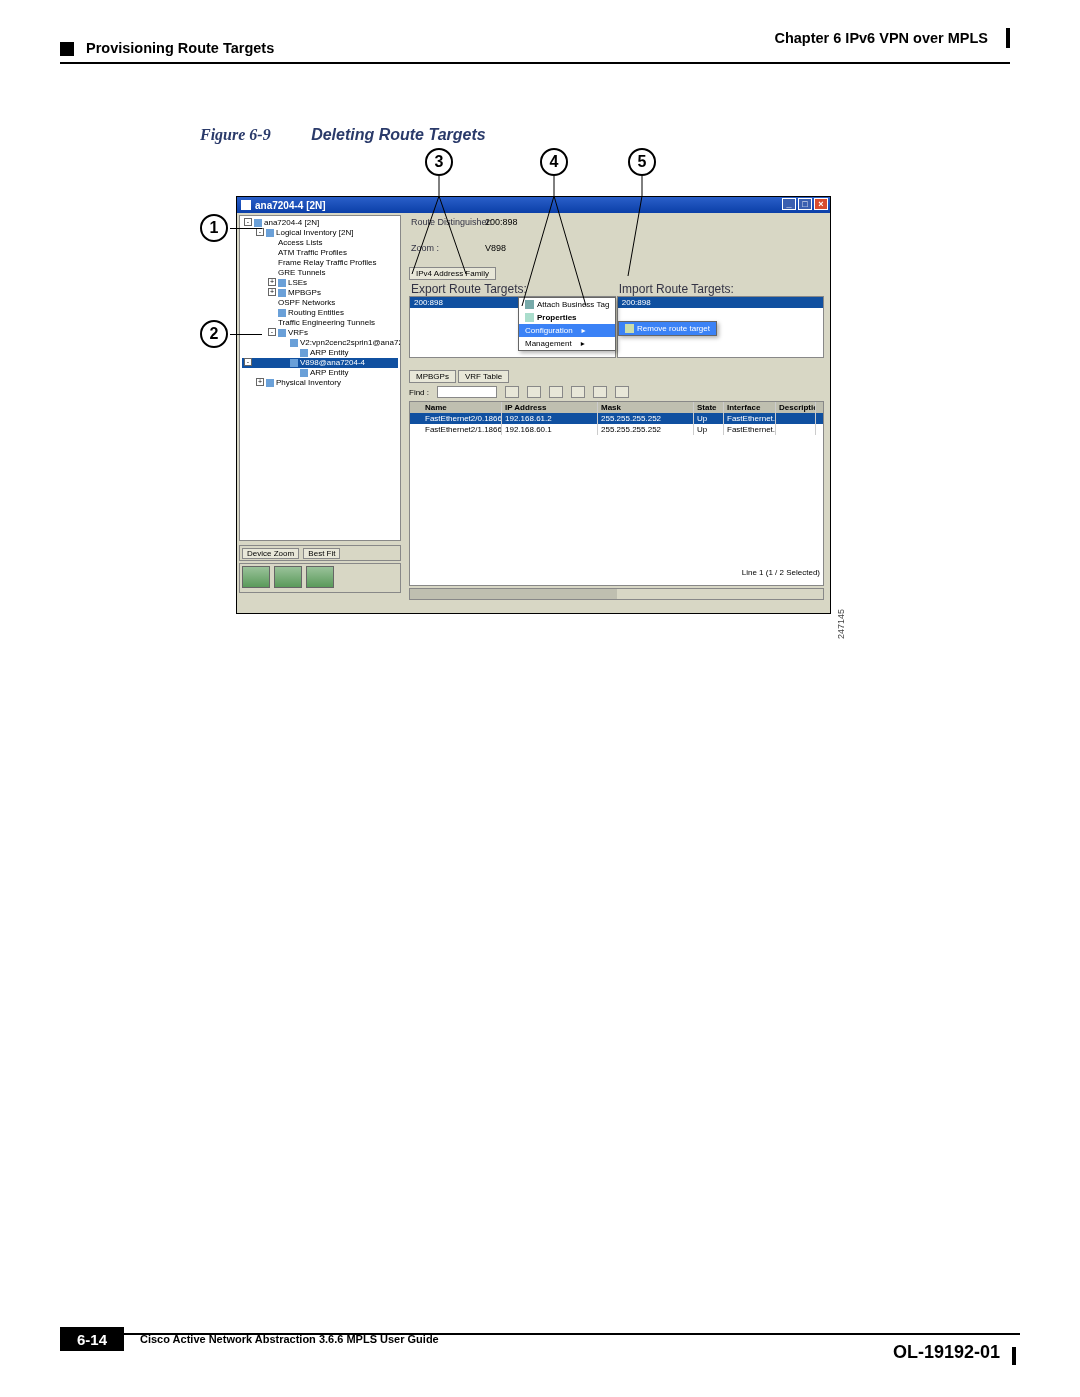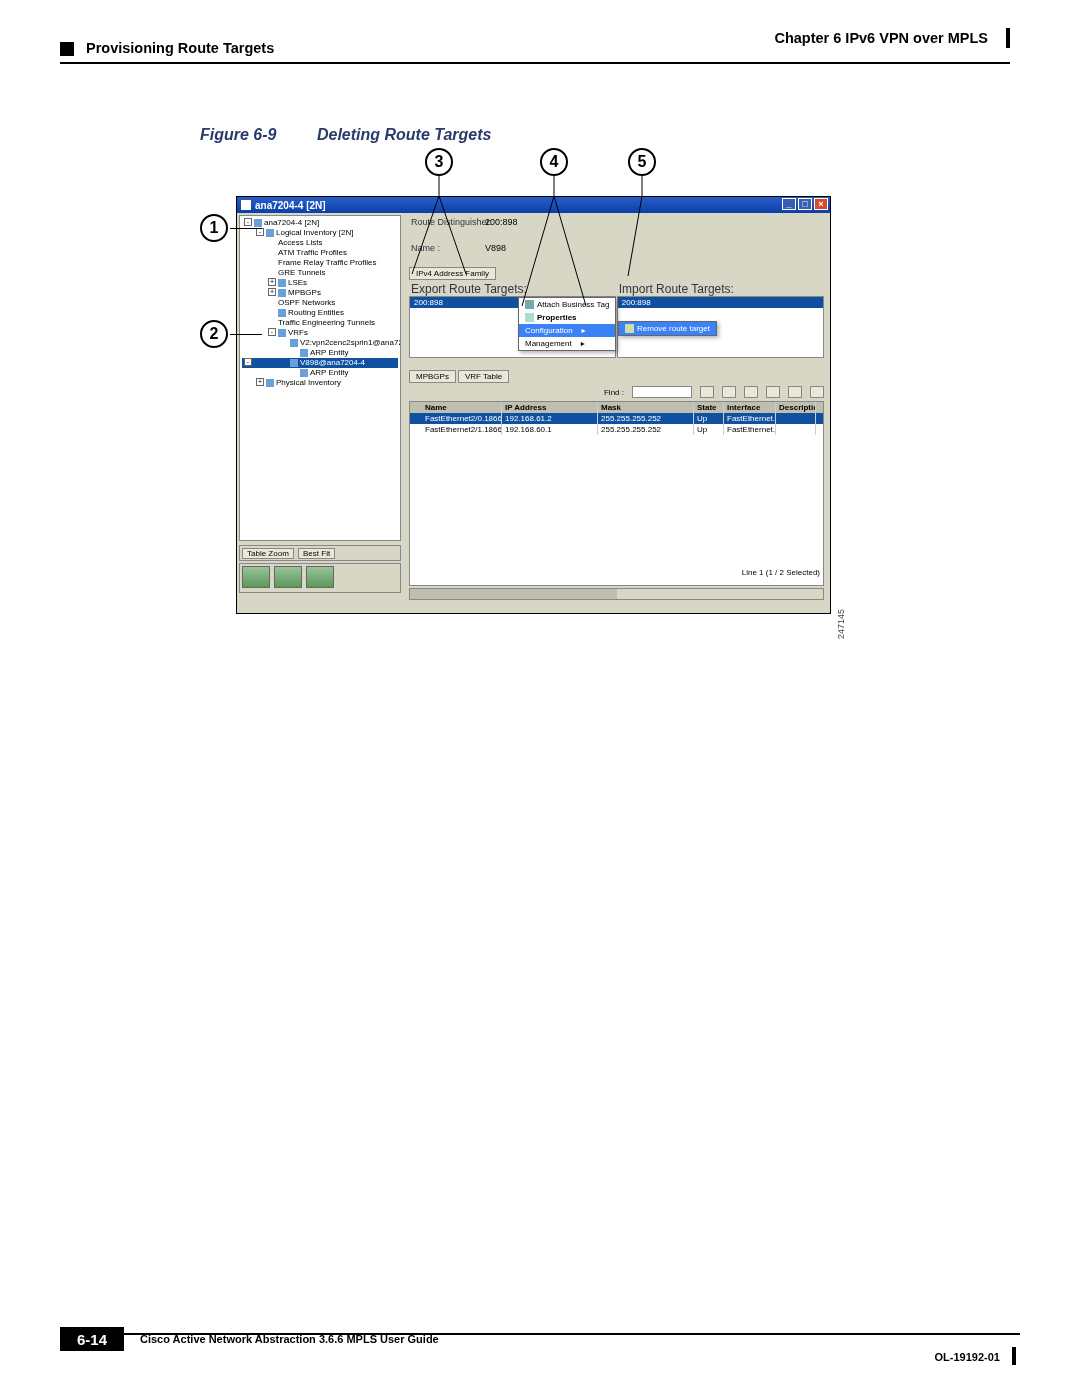--- a/index.html
+++ b/index.html
@@ -31,21 +31,21 @@
   }
   .hdr-right-bar {
     position: absolute; right: 10px; top: -10px; width: 4px; height: 20px; background: #000;
   }
   .hdr-rule {
     position: absolute; left: 0; right: 10px; top: 24px; height: 2px; background: #000;
   }
 
   
   .fig-caption { position: absolute; top: 126px; left: 200px; font-style: italic; font-weight: bold; color: #2a3a6a; font-size: 16px; }
-  .fig-caption .figno { margin-right: 36px; }
+  .fig-caption .figno { margin-right: 36px; font-family: Liberation Serif, serif; }
 
   
   .callout-circle {
     position: absolute;
     width: 28px; height: 28px;
     border: 2px solid #000; border-radius: 50%;
     background: #fff;
     display: flex; align-items: center; justify-content: center;
     font-weight: bold; font-size: 16px;
     z-index: 50;
@@ -121,21 +121,21 @@
 
   .context-menu { position:absolute; background:#fff; border:1px solid #666; font-size:8px; z-index:30; box-shadow:2px 2px 4px rgba(0,0,0,.3); }
   .context-menu .mi { padding:2px 6px; white-space:nowrap; display:flex; align-items:center; gap:3px; }
   .context-menu .mi .mic { width:9px; height:9px; background:#7aa; }
   .context-menu .mi.hl { background:#3b82f6; color:#fff; }
   .context-menu .mi .arrow::after { content:"▸"; margin-left:6px; font-size:8px; }
 
   .sites-tabs { display:flex; gap:2px; margin:2px 4px; font-size:8px; }
   .sites-tabs .tab { background:#e8e7d8; border:1px solid #888; padding:1px 6px; }
 
-  .find-row { display:flex; align-items:center; gap:8px; margin:2px 4px; height:14px; font-size:8px;justify-content:flex-end; }
+  .find-row { display:flex; align-items:center; gap:8px; margin:2px 4px; height:14px; font-size:8px; }
   .find-row .fbox { flex:0 0 60px; height:12px; background:#fff; border:1px solid #888; }
   .find-row .ticon { width:14px; height:12px; background:#e8e7d8; border:1px solid #888; }
 
   .grid { margin:2px 4px; border:1px solid #888; background:#fff; font-size:8px; }
   .grid .ghdr { display:flex; background:#bfbfb0; font-weight:bold; }
   .grid .grow { display:flex; }
   .grid .gcell { border-right:1px solid #ccc; padding:1px 3px; overflow:hidden; white-space:nowrap; }
   .c-name { width:80px;margin-left:12px; } .c-ip { width:96px; } .c-mask { width:96px; } .c-state { width:30px; } .c-intf { width:52px; } .c-desc { width:40px; }
   .grid .grow.sel { background:#1050a0; color:#fff; }
 
@@ -150,21 +150,21 @@
   .status-bar .conn { position:absolute; right:6px; bottom:2px; }
 
   .sideno { position:absolute; right:-16px; bottom:4px; font-size:9px; transform: rotate(-90deg); transform-origin:right bottom; color:#444; }
 
   
   .page-footer { position:absolute; bottom:30px; left:60px; right:60px; }
   .pf-rule { height:2px; background:#000; margin-bottom:2px; }
   .pf-row { position:relative; height:30px; }
   .pf-pagebox { position:absolute; left:0; bottom:16px; width:64px; height:24px; background:#000; color:#fff; font-weight:bold; display:flex; align-items:center; justify-content:center; font-size:15px; }
   .pf-guide  { position:absolute; left:80px; bottom:22px; font-weight:bold; font-size:11px; }
-  .pf-docno  { position:absolute; right:20px; bottom:4px; font-weight:bold; font-size:11px; }
+  .pf-docno  { position:absolute; right:20px; bottom:4px; font-weight:bold; font-size:18px; }
   .pf-bar    { position:absolute; right:4px; bottom:2px; width:4px; height:18px; background:#000; }
 </style>
 </head>
 <body>
 
 <div class="page-header">
   <div class="hdr-left-sq"></div>
   <div class="hdr-left-text">Provisioning Route Targets</div>
   <div class="hdr-right-chapter">Chapter 6    IPv6 VPN over MPLS</div>
   <div class="hdr-right-bar"></div>
@@ -231,39 +231,39 @@
         <div class="item l3"><span class="pm">-</span><span class="ic"></span><span>VRFs</span></div>
         <div class="item l4"><span class="ic"></span><span>V2:vpn2cenc2sprin1@ana7204-4</span></div>
         <div class="item l4" style="padding-left:58px;"><span class="ic"></span><span>ARP Entity</span></div>
         <div class="item l4 hl"><span class="pm" style="background:#fff;color:#000;">-</span><span class="ic"></span><span>V898@ana7204-4</span></div>
         <div class="item l4" style="padding-left:58px;"><span class="ic"></span><span>ARP Entity</span></div>
         <div class="item l2"><span class="pm">+</span><span class="ic"></span><span>Physical Inventory</span></div>
       </div>
     </div>
 
     <div class="locator-bar">
-      <span class="btn"><span>Table Zoom</span></span>
+      <span class="btn"><span>Device Zoom</span></span>
       <span class="btn"><span>Best Fit</span></span>
     </div>
 
     <div class="thumb-row">
       <div class="thumb"></div>
       <div class="thumb"></div>
       <div class="thumb"></div>
     </div>
 
     <div class="right-pane">
 
       <div class="field-row">
         <span class="lbl">Route Distinguisher:</span>
         <span class="val">200:898</span>
       </div>
       <div style="height:12px;"></div>
       <div class="field-row">
-        <span class="lbl">Name :</span>
+        <span class="lbl">Zoom :</span>
         <span class="val">V898</span>
       </div>
 
       <div style="height:10px;"></div>
       <span class="tab-button">IPv4 Address Family</span>
 
       <div class="targets-row">
         <div class="targets-col left">
           <div class="hdr">Export Route Targets:</div>
           <div class="targets-list">

